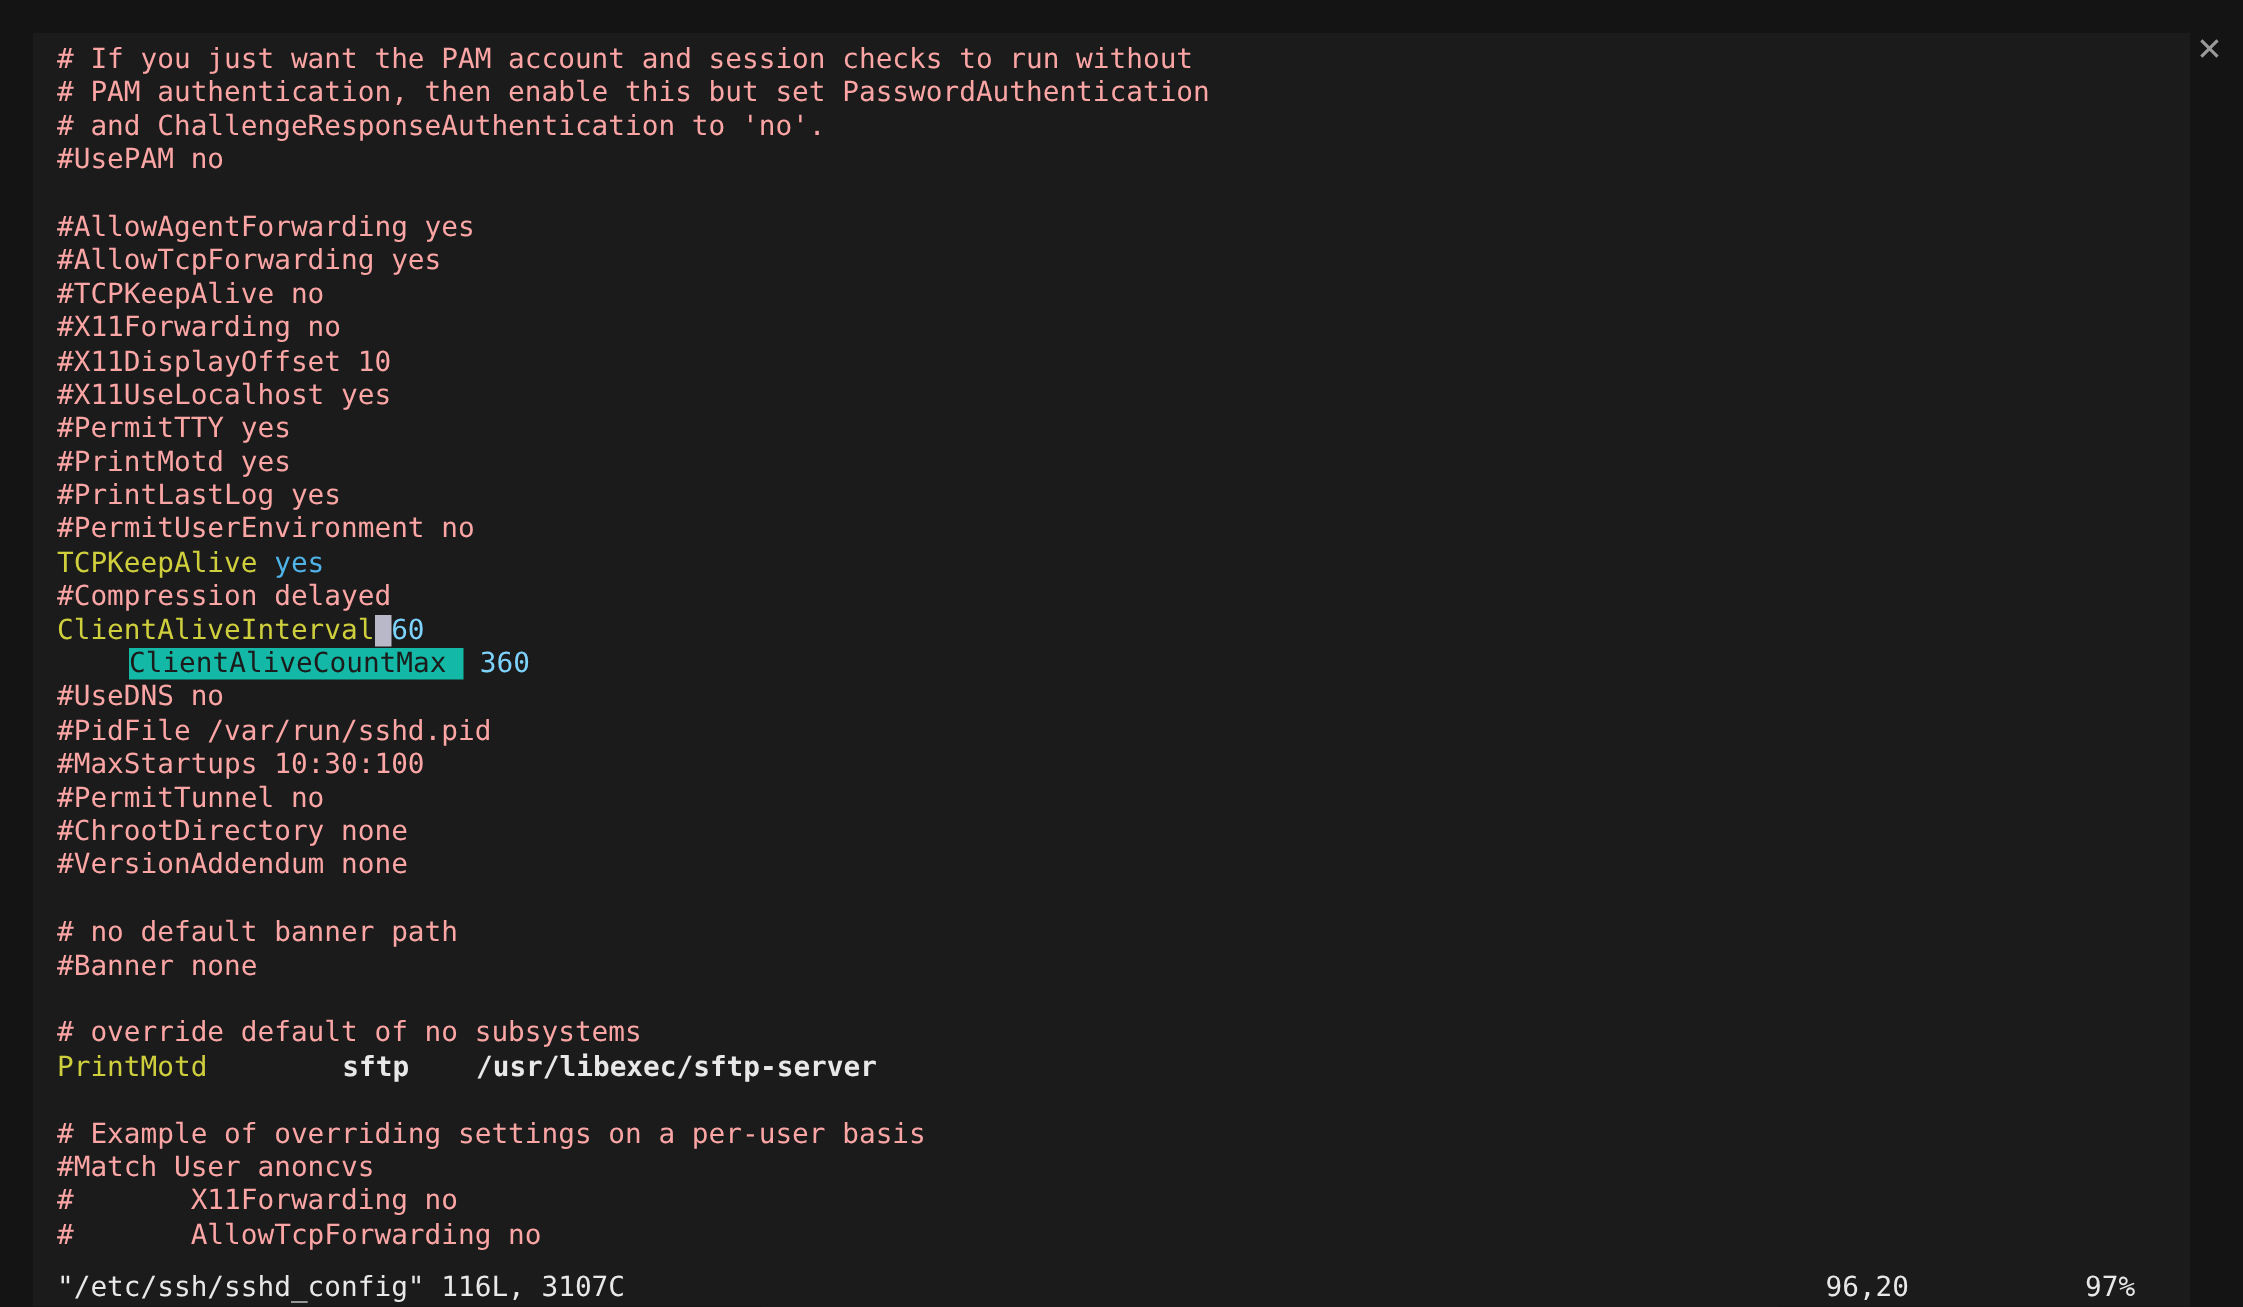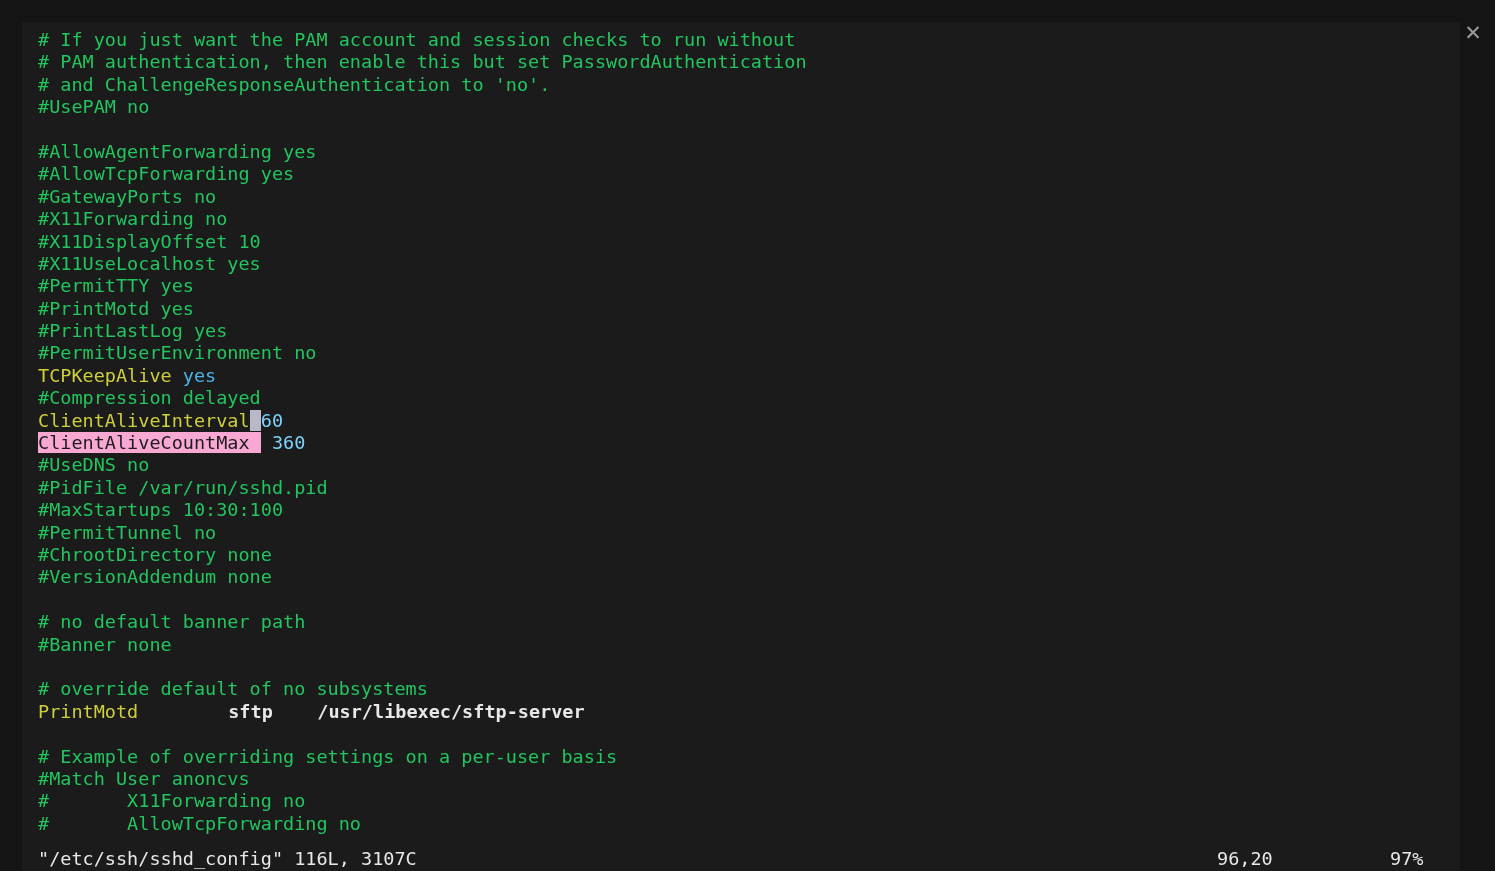--- a/index.html
+++ b/index.html
@@ -70,31 +70,32 @@
   .line {
     height: 22.4px;
     line-height: 22.4px;
     font-size: 18.5px;
     letter-spacing: 0px;
     white-space: pre;
     color: #1a8fc1;
   }
 
   
-  .tok-comment { color: #22c55e; }
+  .tok-comment { color: #fca5a5; }
   .tok-keyword { color: #cfcf3d; }
   .tok-value   { color: #4fb3e8; }
   .tok-number  { color: #7dd3fc; }
   .tok-plain   { color: #d6d6d6; }
   .tok-bold    { color: #e8e8e8; font-weight: bold; margin-left: 12px; }
 
   
   .hl-search {
-    background: #f9a8d4;
+    background: #14b8a6;
     color: #1b1b1b;
+    margin-left: 48px;
   }
   
   .cursor-block {
     background: #b8b8c8;
     color: #1b1b1b;
   }
 
   
   #statusline {
     position: absolute;
@@ -135,21 +136,21 @@
   <div id="terminal">
 
     <div id="buffer">
         <div class="line"><span class="tok-comment"># If you just want the PAM account and session checks to run without</span></div>
         <div class="line"><span class="tok-comment"># PAM authentication, then enable this but set PasswordAuthentication</span></div>
         <div class="line"><span class="tok-comment"># and ChallengeResponseAuthentication to 'no'.</span></div>
         <div class="line"><span class="tok-comment">#UsePAM no</span></div>
         <div class="line"><span class="tok-comment"></span></div>
         <div class="line"><span class="tok-comment">#AllowAgentForwarding yes</span></div>
         <div class="line"><span class="tok-comment">#AllowTcpForwarding yes</span></div>
-        <div class="line"><span class="tok-comment">#GatewayPorts no</span></div>
+        <div class="line"><span class="tok-comment">#TCPKeepAlive no</span></div>
         <div class="line"><span class="tok-comment">#X11Forwarding no</span></div>
         <div class="line"><span class="tok-comment">#X11DisplayOffset 10</span></div>
         <div class="line"><span class="tok-comment">#X11UseLocalhost yes</span></div>
         <div class="line"><span class="tok-comment">#PermitTTY yes</span></div>
         <div class="line"><span class="tok-comment">#PrintMotd yes</span></div>
         <div class="line"><span class="tok-comment">#PrintLastLog yes</span></div>
         <div class="line"><span class="tok-comment">#PermitUserEnvironment no</span></div>
         <div class="line"><span class="tok-keyword">TCPKeepAlive</span><span class="tok-plain"> </span><span class="tok-value">yes</span></div>
         <div class="line"><span class="tok-comment">#Compression delayed</span></div>
         <div class="line"><span class="tok-keyword">ClientAliveInterval</span><span class="cursor-block"> </span><span class="tok-number">60</span></div>

